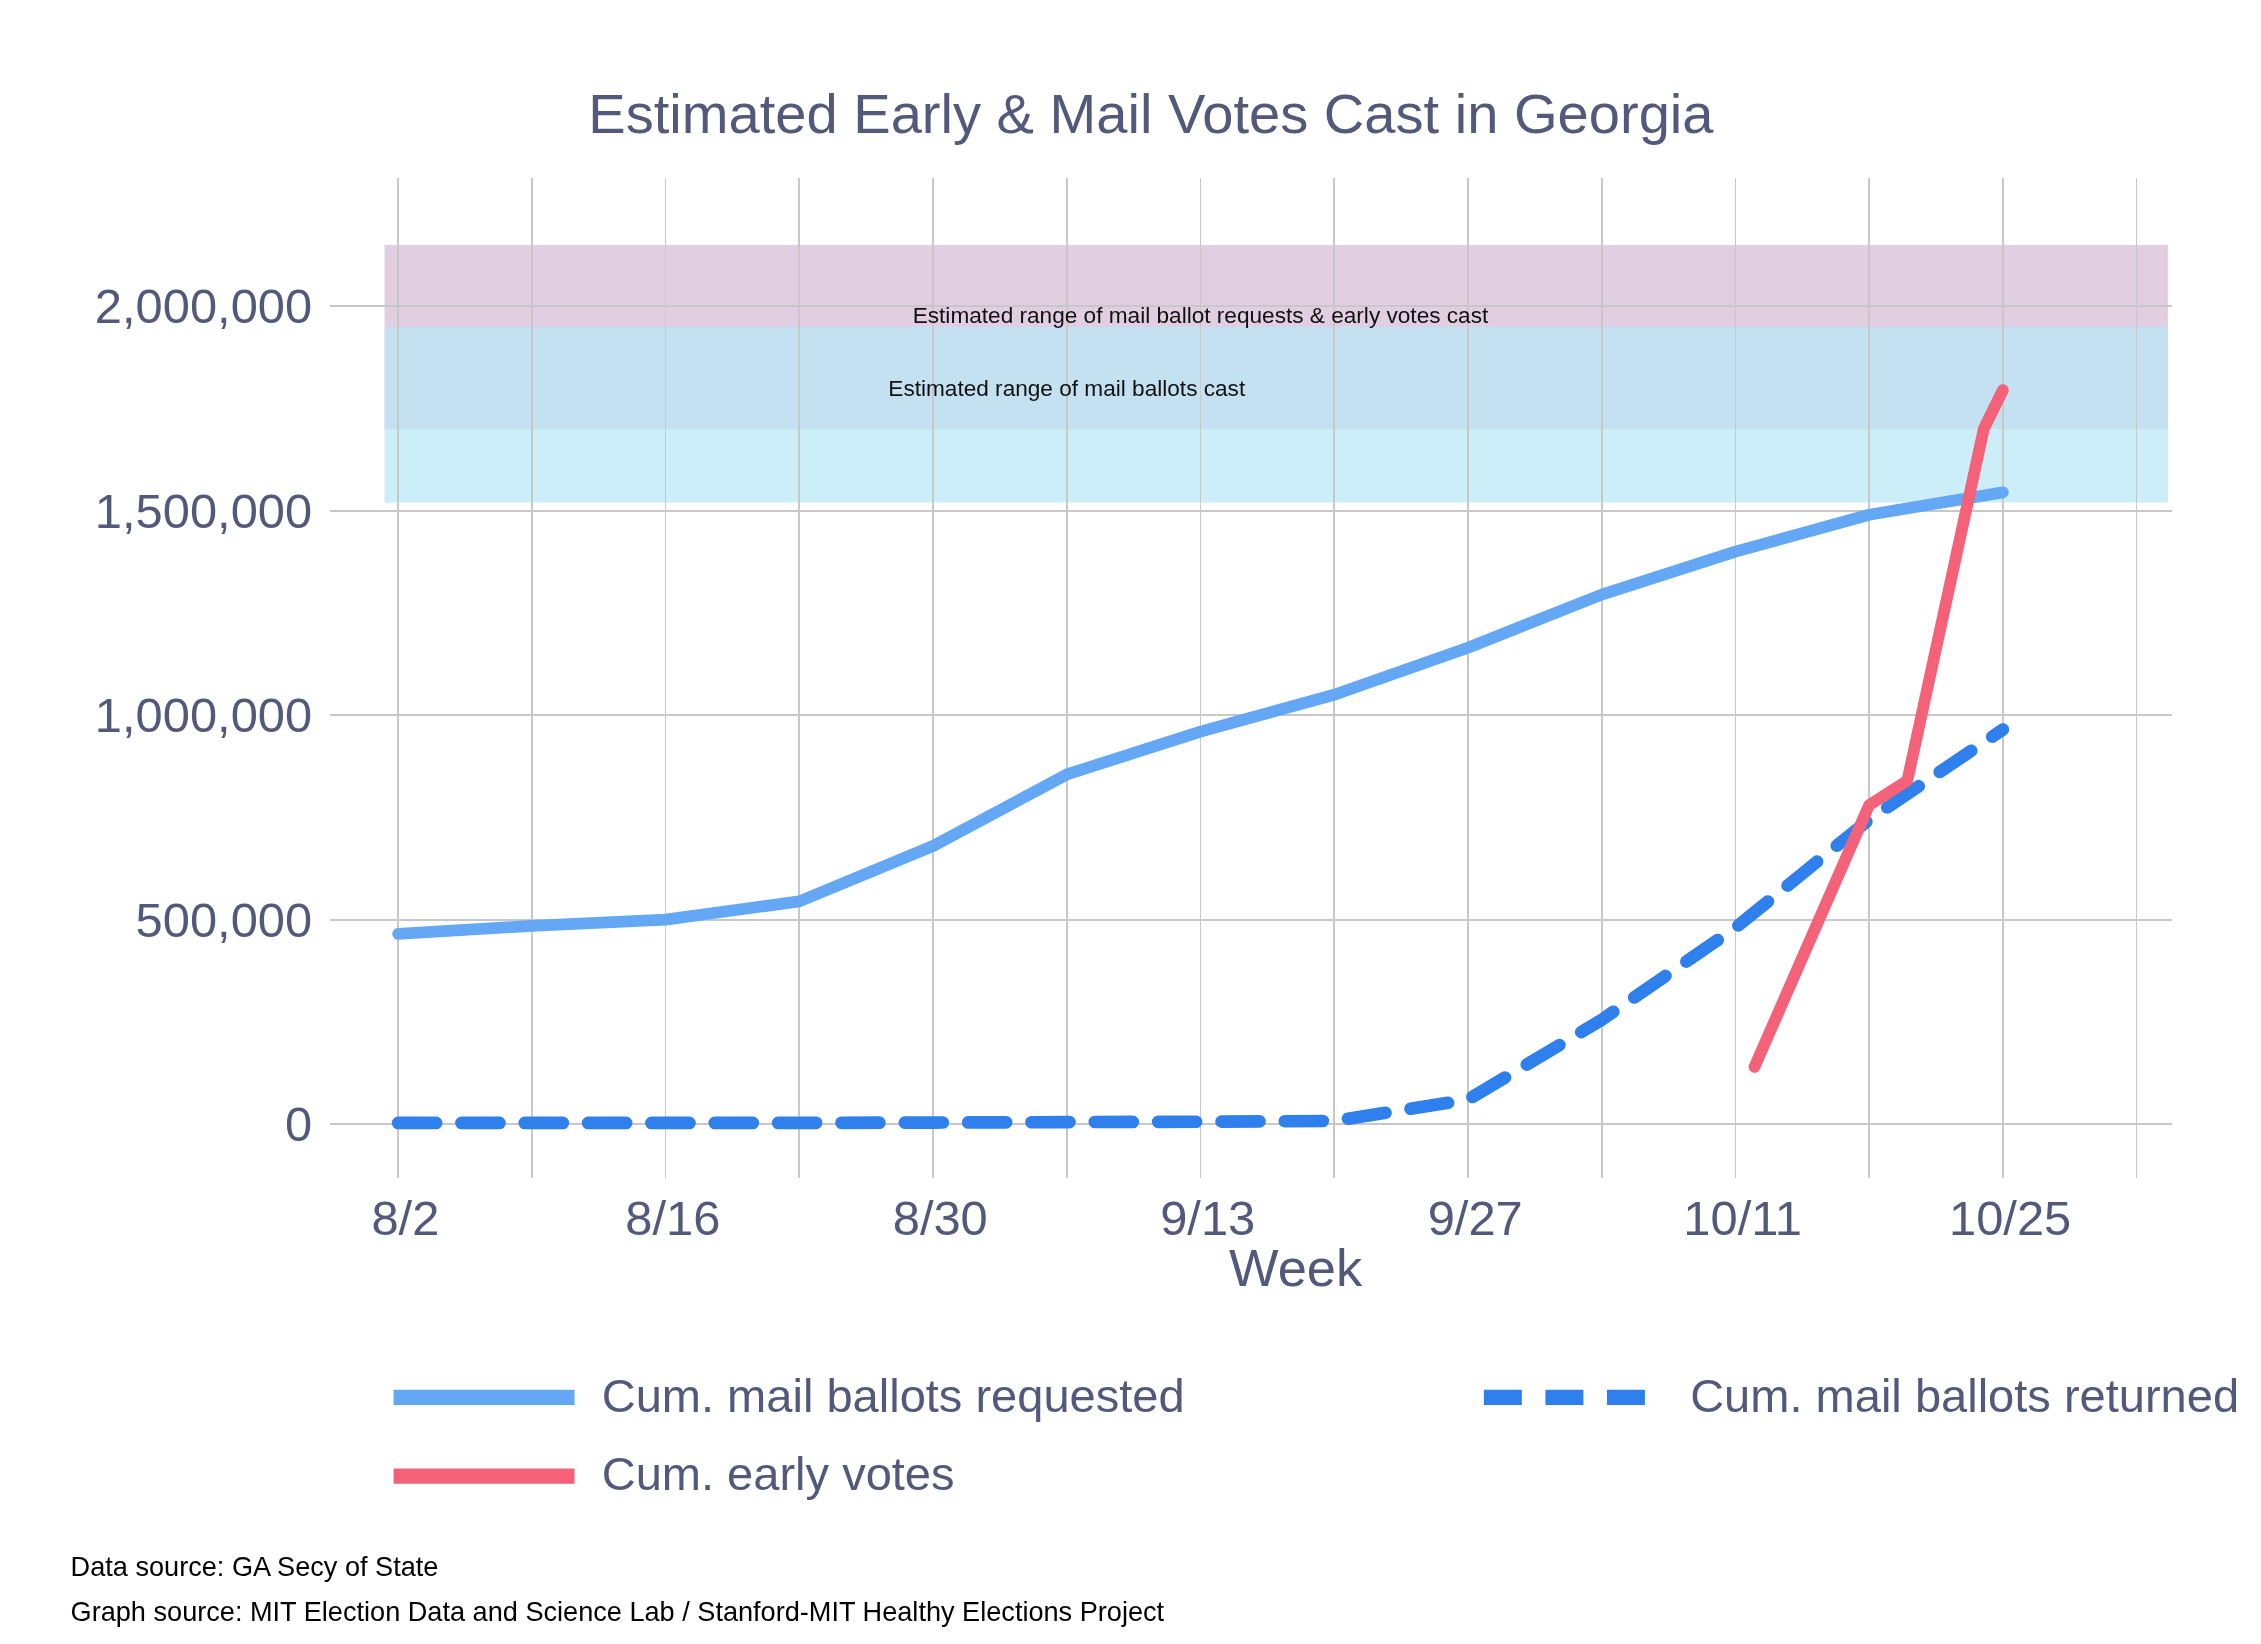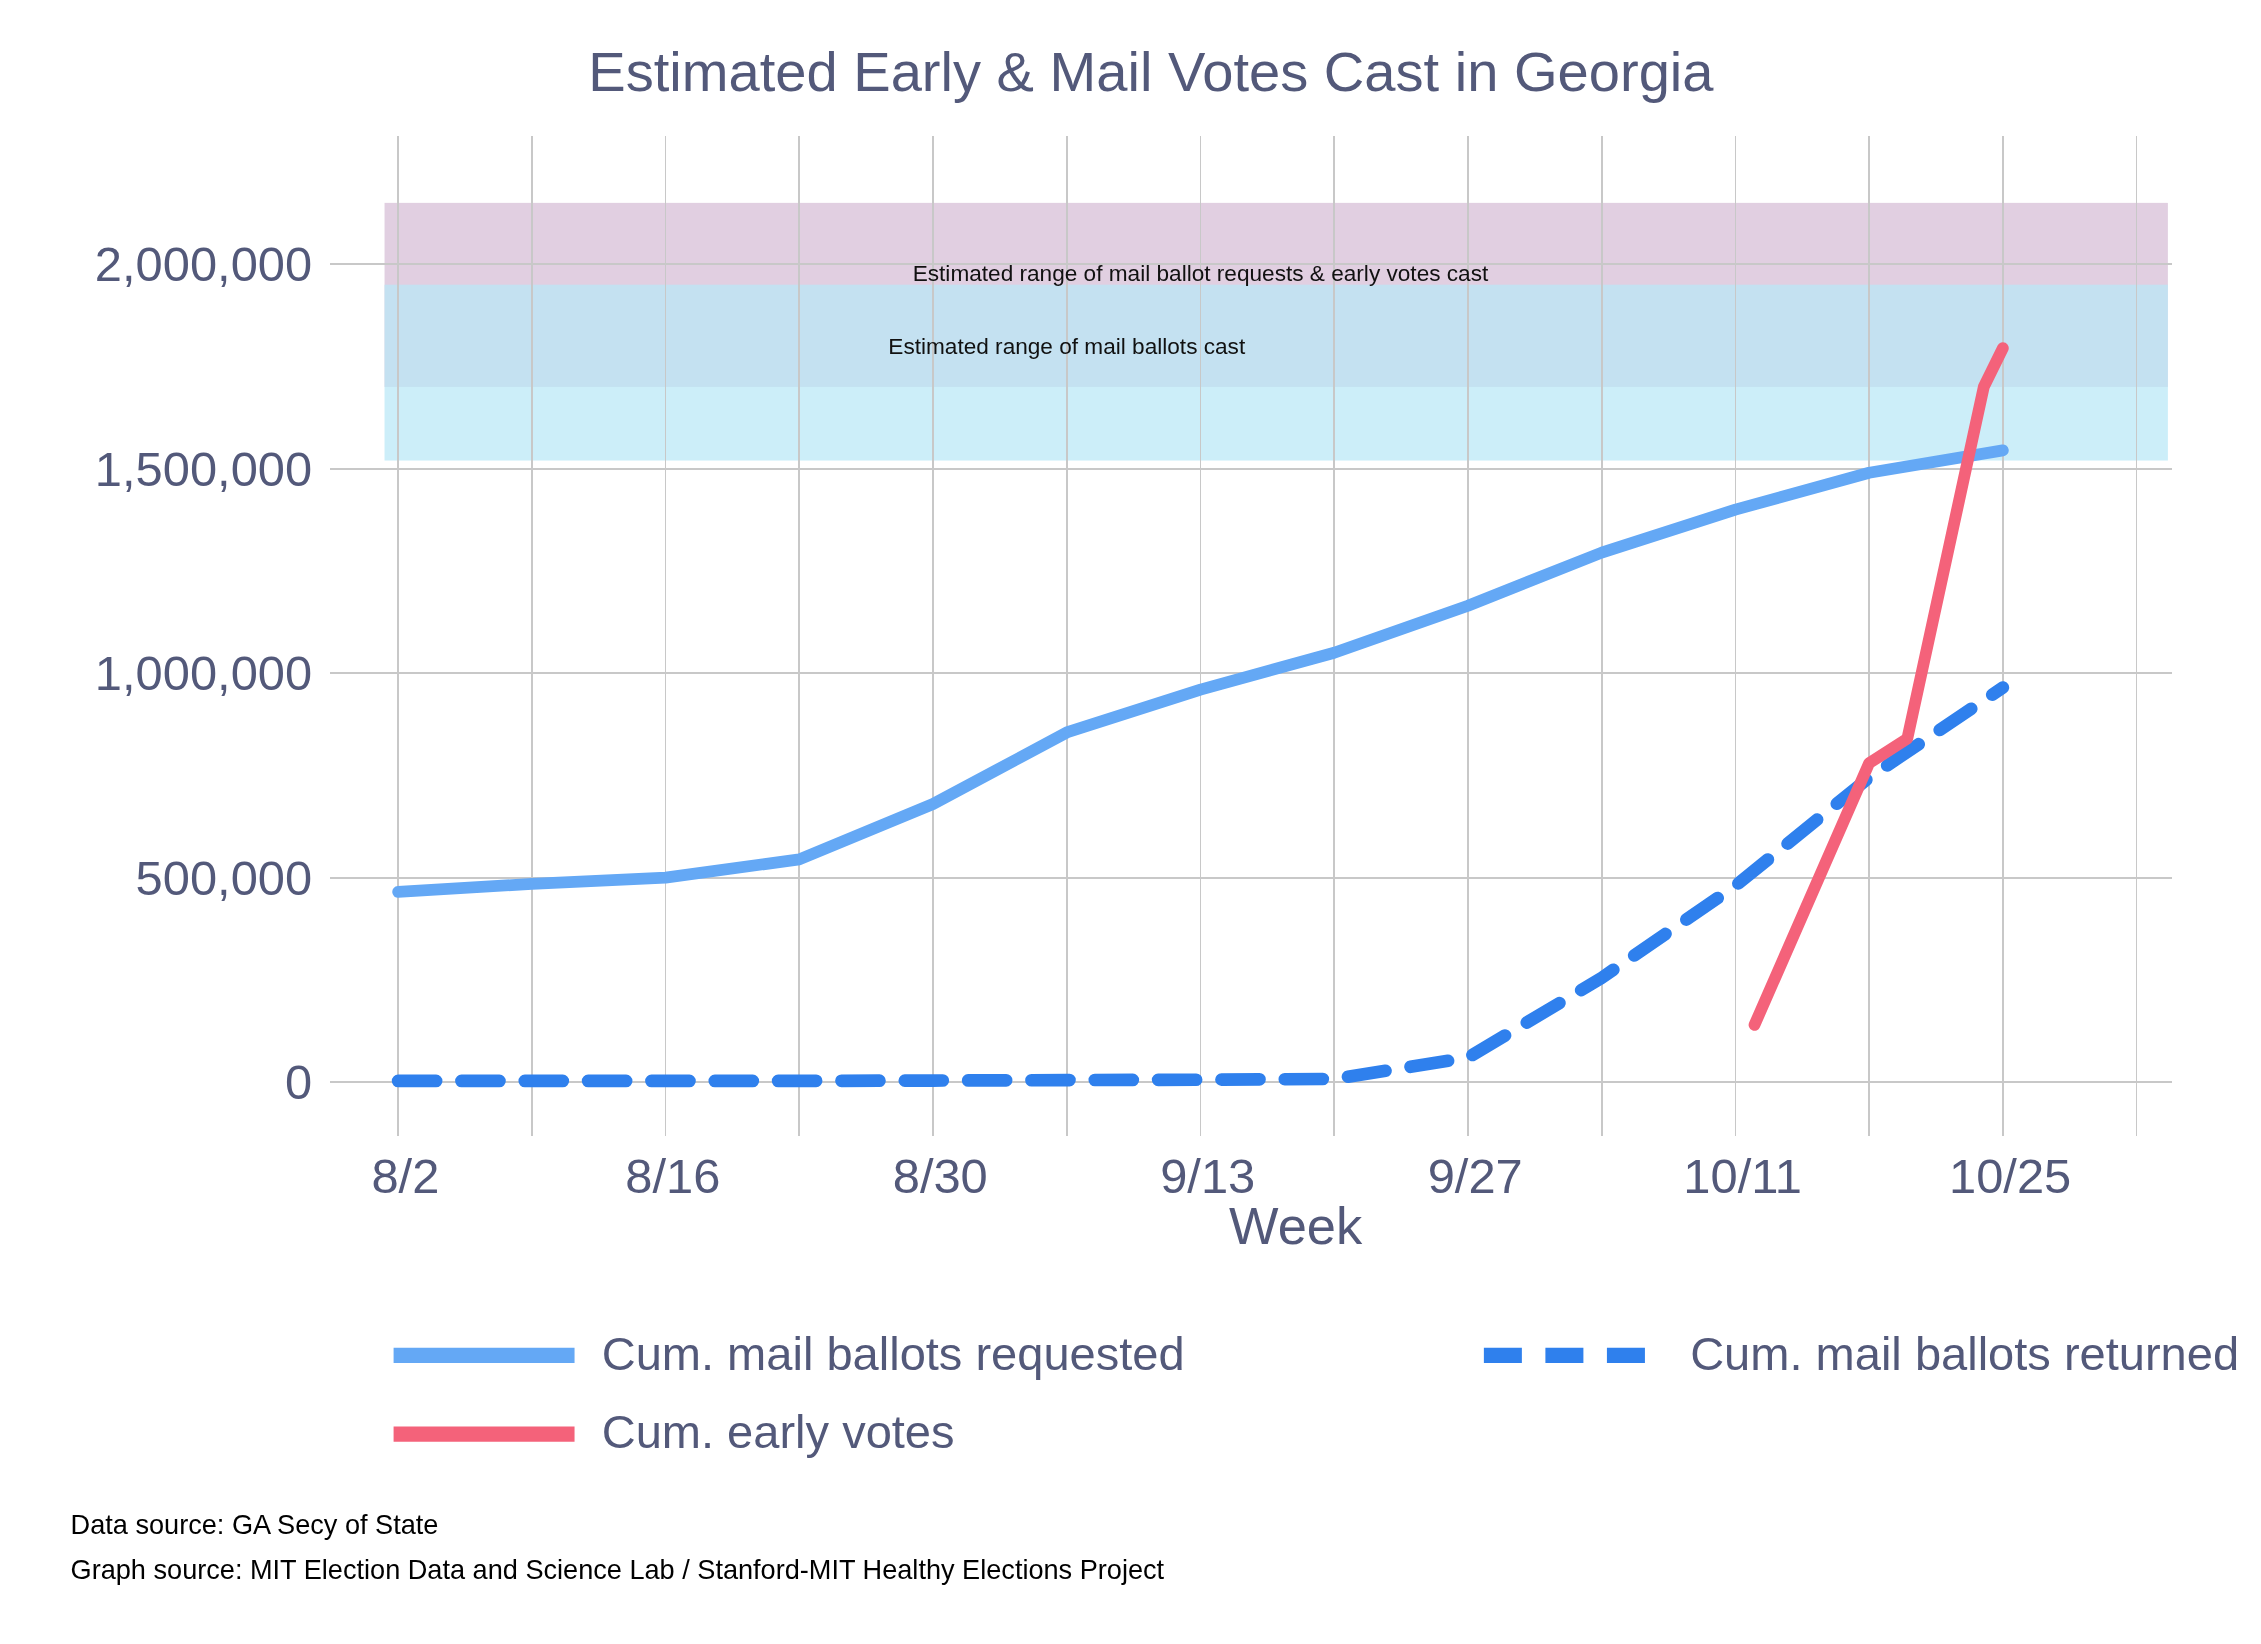--- a/index.html
+++ b/index.html
@@ -10,20 +10,21 @@
   body {
     width: 2262px;
     height: 1645px;
     font-family: "Liberation Sans", sans-serif;
     overflow: hidden;
     position: relative;
   }
   #chart-root {
     position: absolute;
     inset: 0;
+    margin-top: 42px;
   }
   svg { display: block; }
 
   .chart-title {
     fill: #53597a;
     font-family: "Liberation Sans", sans-serif;
     font-size: 62px;
     font-weight: 400;
     text-anchor: middle;
   }

